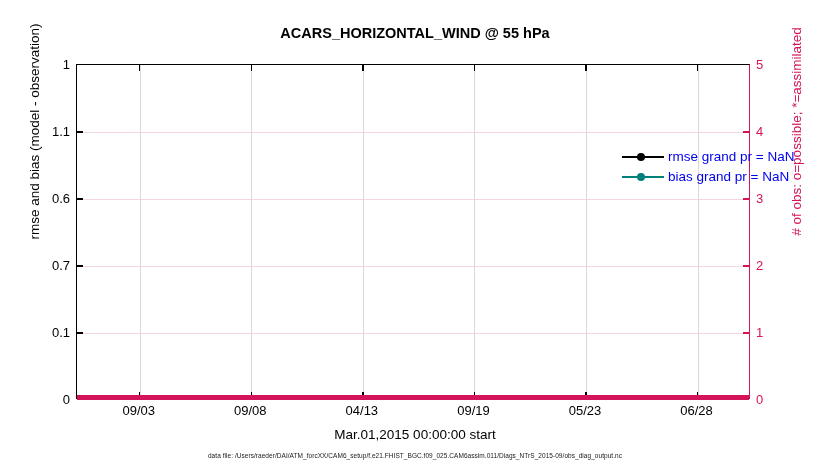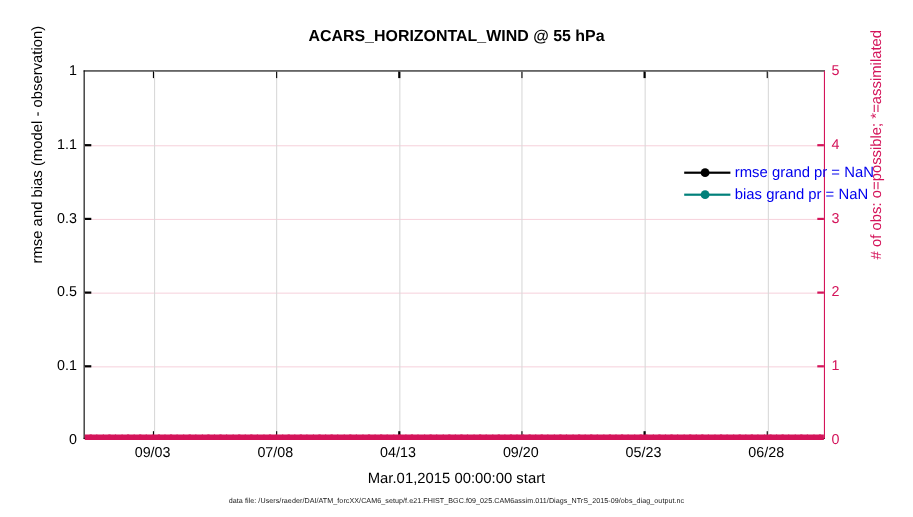--- a/index.html
+++ b/index.html
@@ -408,34 +408,34 @@
         <span class="legend-dot" style="background:#00807a"></span>
       </span>
       <span class="legend-text">bias grand pr = NaN</span>
     </div>
   </div>
 </div>
 
 <div id="label-layer">
     <div class="ylabel-left" style="top: 399px;">0</div>
     <div class="ylabel-left" style="top: 332px;">0.1</div>
-    <div class="ylabel-left" style="top: 265px;">0.5</div>
-    <div class="ylabel-left" style="top: 198px;">0.3</div>
+    <div class="ylabel-left" style="top: 265px;">0.7</div>
+    <div class="ylabel-left" style="top: 198px;">0.6</div>
     <div class="ylabel-left" style="top: 131px;">1.1</div>
     <div class="ylabel-left" style="top: 64px;">1</div>
     <div class="ylabel-right" style="top: 399px;">0</div>
     <div class="ylabel-right" style="top: 332px;">1</div>
     <div class="ylabel-right" style="top: 265px;">2</div>
     <div class="ylabel-right" style="top: 198px;">3</div>
     <div class="ylabel-right" style="top: 131px;">4</div>
     <div class="ylabel-right" style="top: 64px;">5</div>
     <div class="xlabel" style="left: 138.749px;">09/03</div>
-    <div class="xlabel" style="left: 250.296px;">07/08</div>
+    <div class="xlabel" style="left: 250.296px;">09/08</div>
     <div class="xlabel" style="left: 361.843px;">04/13</div>
-    <div class="xlabel" style="left: 473.458px;">09/20</div>
+    <div class="xlabel" style="left: 473.458px;">09/19</div>
     <div class="xlabel" style="left: 585.005px;">05/23</div>
     <div class="xlabel" style="left: 696.552px;">06/28</div>
   </div>
 
 <div id="y-axis-title-left">rmse and bias (model - observation)</div>
 <div id="y-axis-title-right"># of obs: o=possible; *=assimilated</div>
 <div id="x-axis-title">Mar.01,2015 00:00:00 start</div>
 
 <div id="footer">data file: /Users/raeder/DAI/ATM_forcXX/CAM6_setup/f.e21.FHIST_BGC.f09_025.CAM6assim.011/Diags_NTrS_2015-09/obs_diag_output.nc</div>
 

